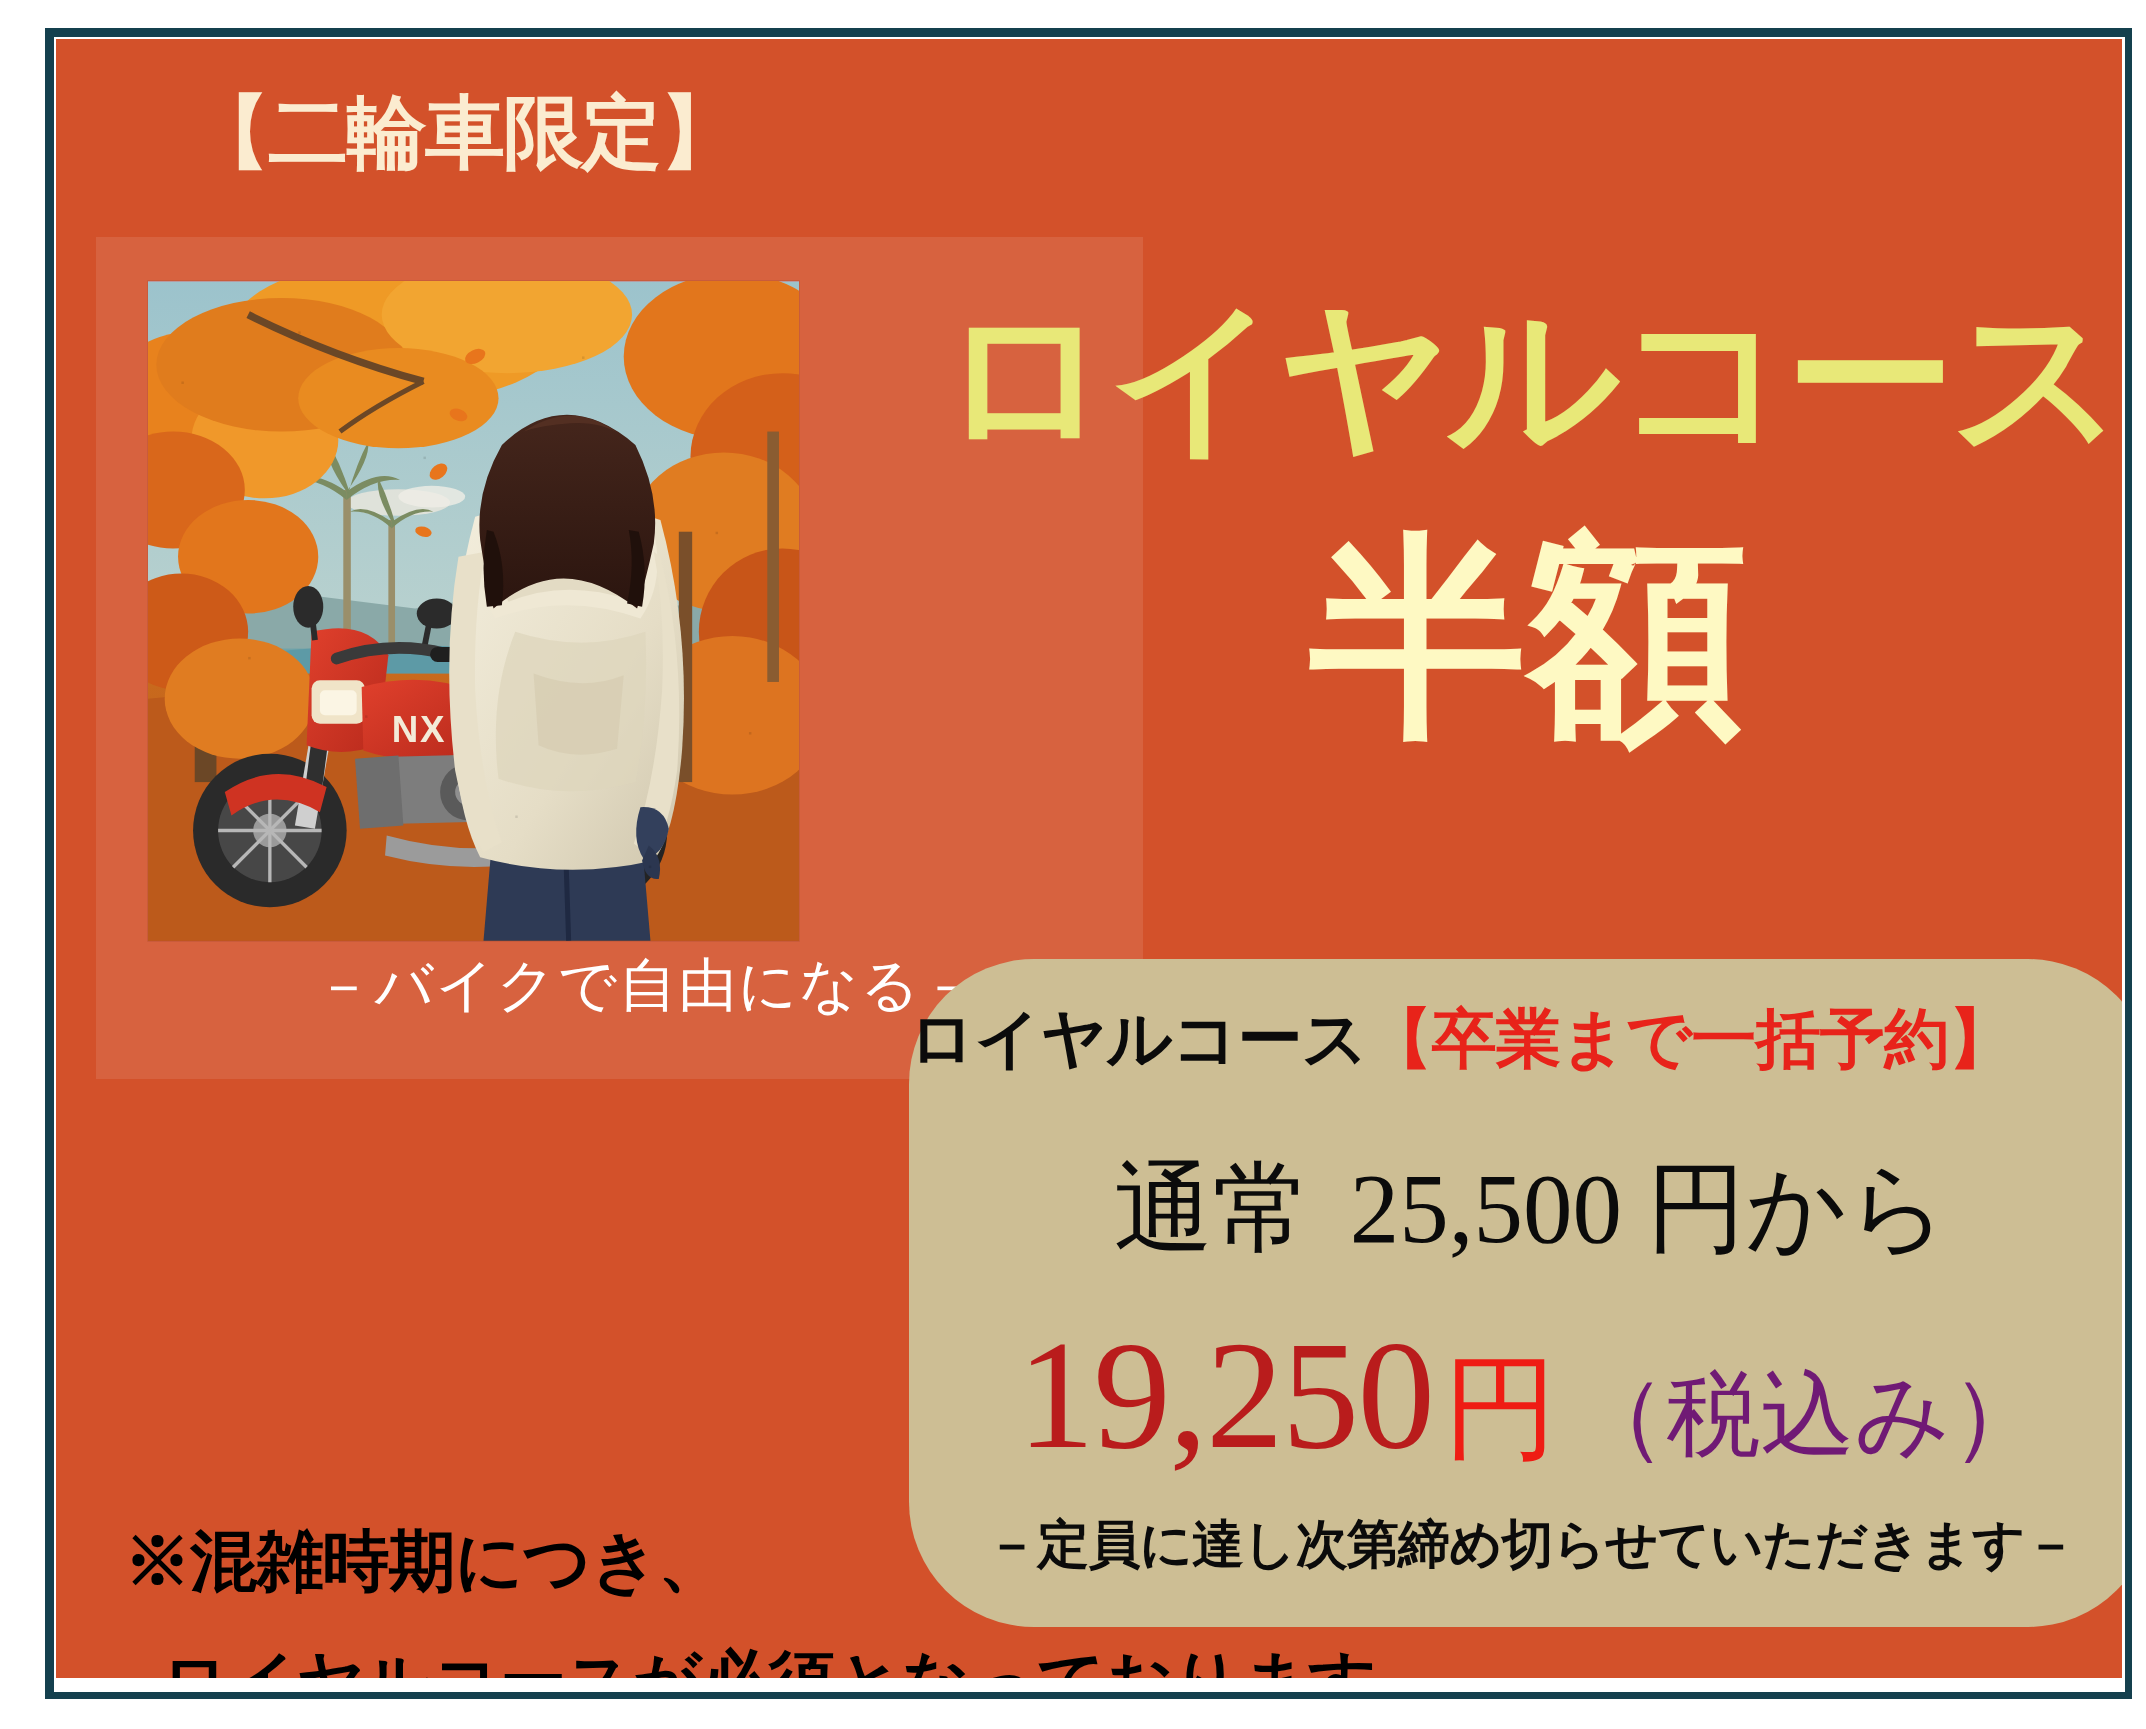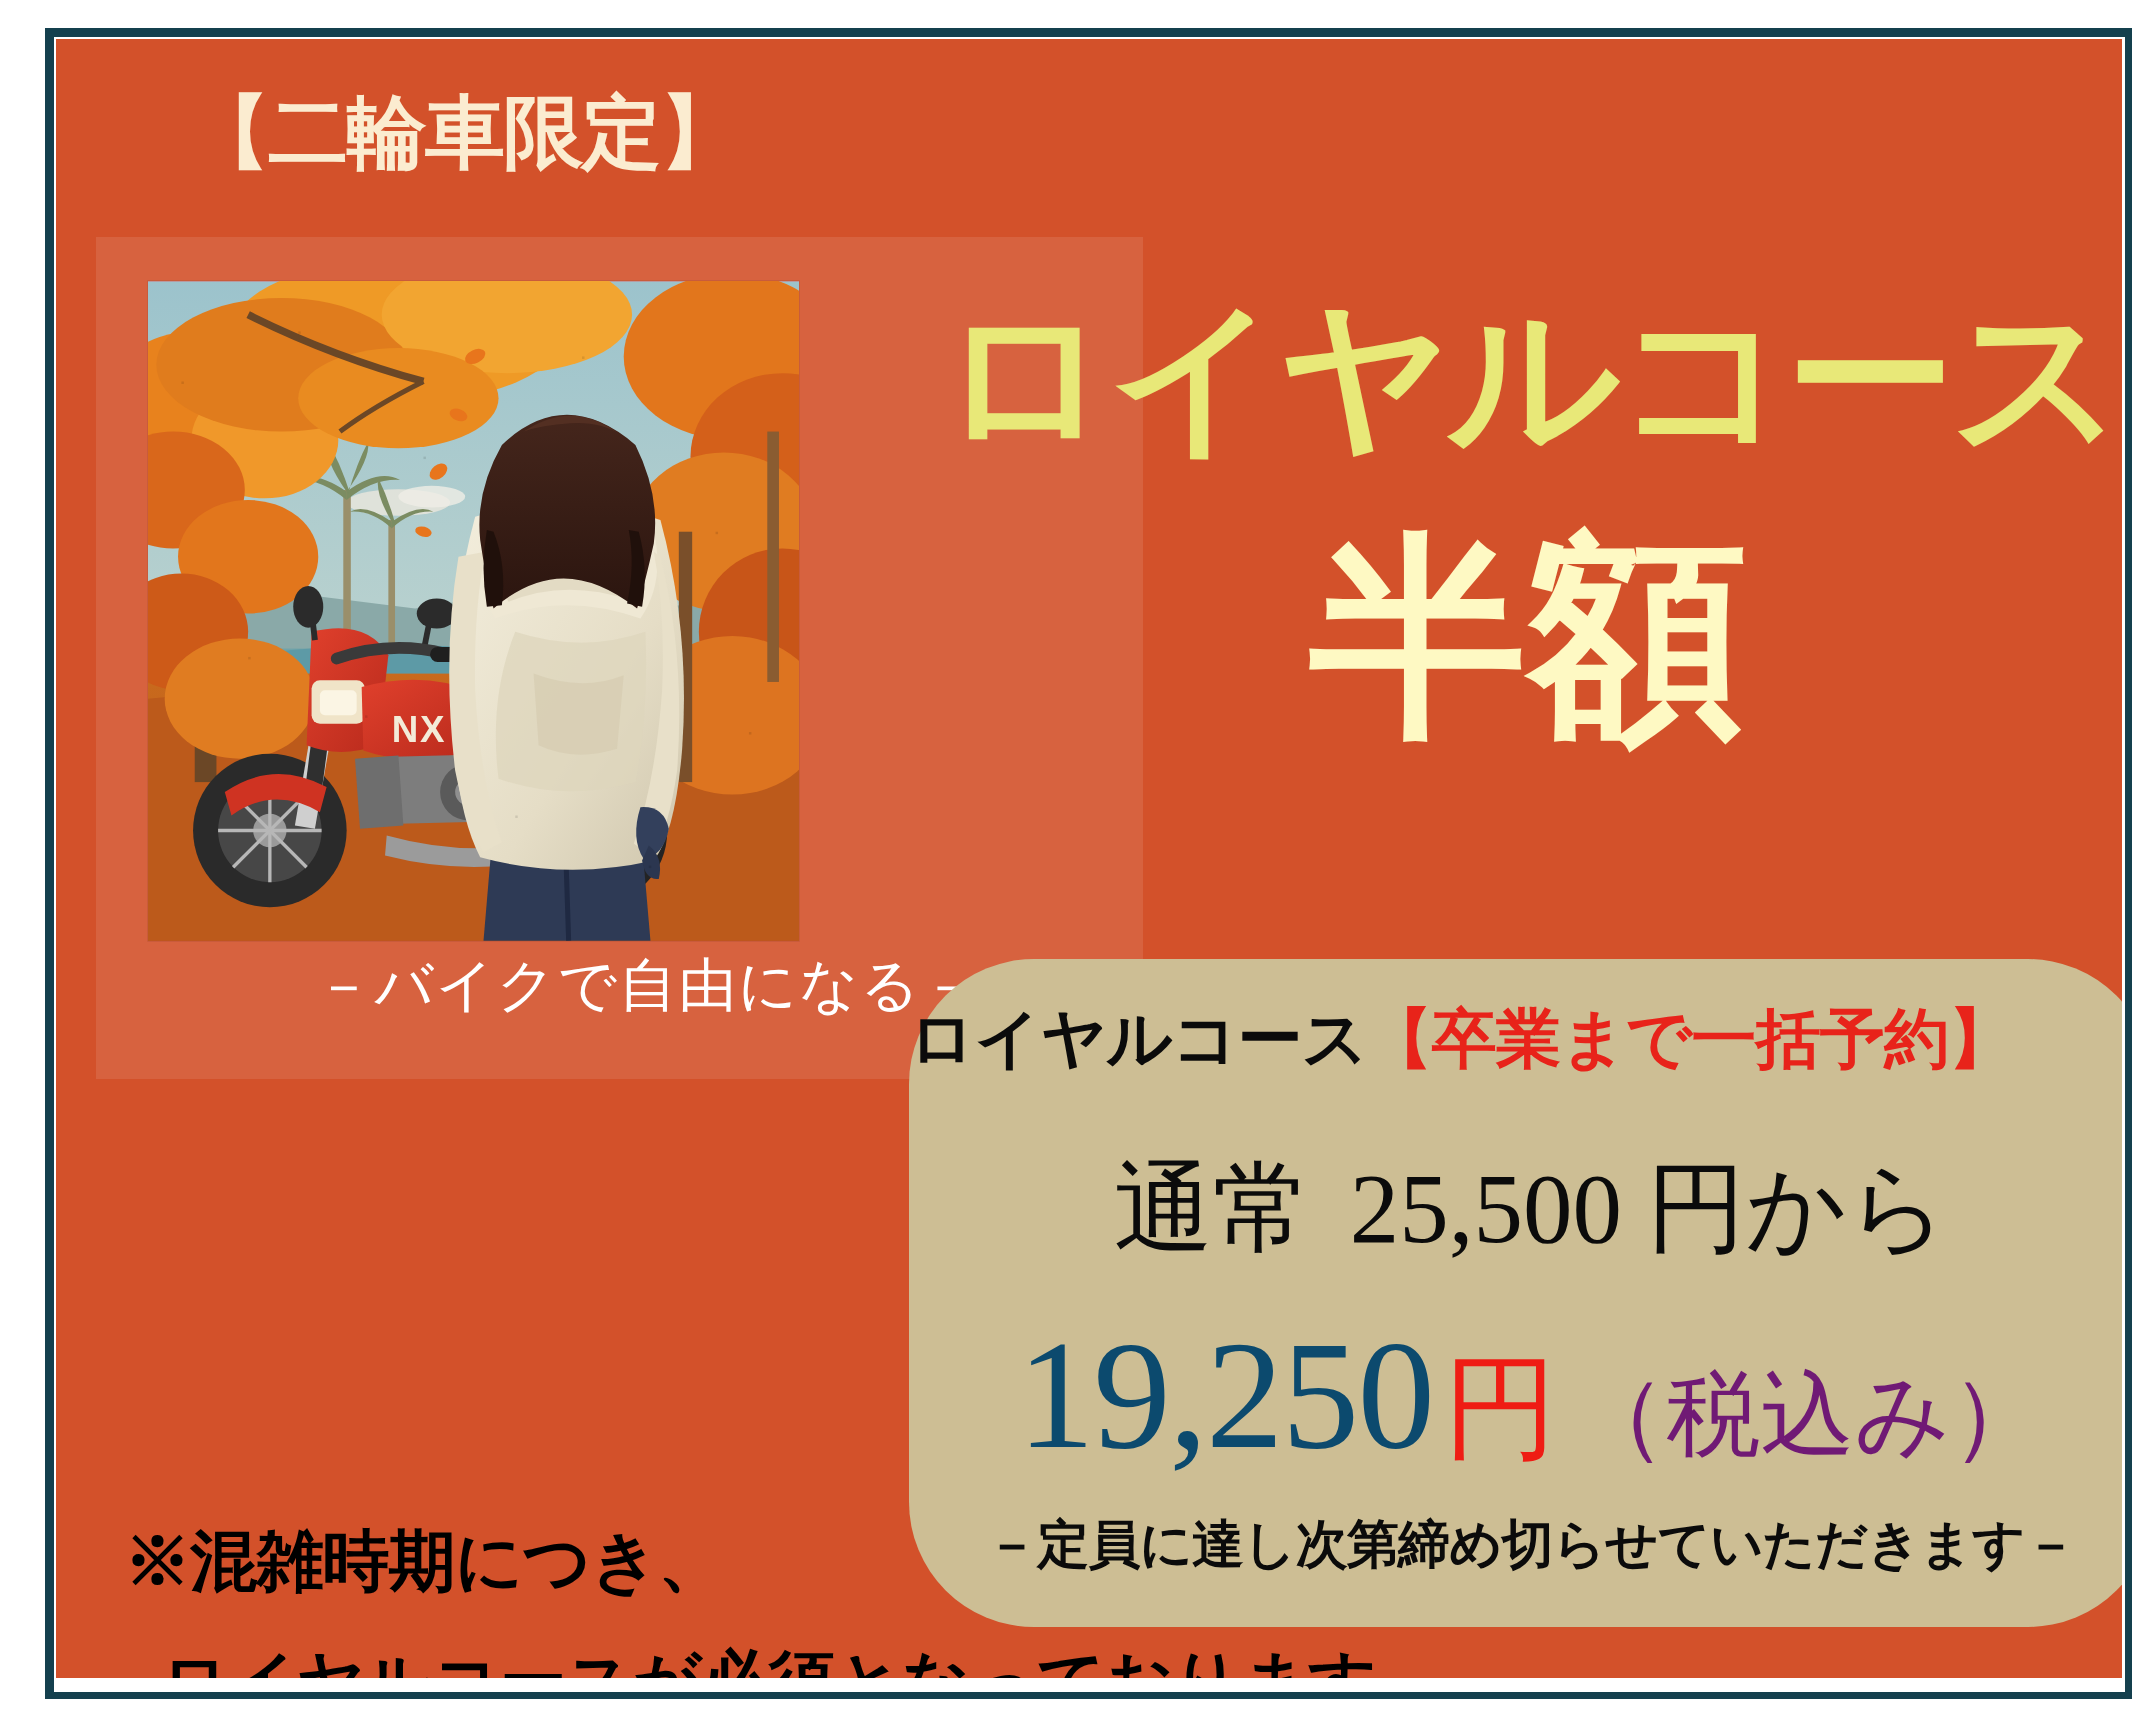--- a/index.html
+++ b/index.html
@@ -91,21 +91,21 @@
     position:absolute;left:0;top:200px;width:1244px;text-align:center;
     font-family:"Liberation Serif",serif;
     font-size:99px;line-height:1;color:#0b0b0b;white-space:nowrap;
   }
   .price-row-normal .gap{display:inline-block;width:38px;}
   .price-row-sale{
     position:absolute;left:0;top:359px;width:1244px;text-align:center;
     font-family:"Liberation Serif",serif;
     line-height:1;white-space:nowrap;color:#0b0b0b;
   }
-  .price-row-sale .amount{font-size:155px;color:#0c4a6e;letter-spacing:-1.7px;}
+  .price-row-sale .amount{font-size:155px;color:#b91c1c;letter-spacing:-1.7px;}
   .price-row-sale .yen{font-size:114px;color:#ef1c14;margin-left:10px;}
   .price-row-sale .tax{font-size:94px;color:#701a75;margin-left:15px;}
   .price-note{
     position:absolute;left:0;top:564px;width:1244px;text-align:center;
     font-family:Liberation Mono, monospace;
     font-weight:bold;font-size:52px;line-height:1;color:#0b0b0b;
     white-space:nowrap;letter-spacing:-0.8px;
   }
 
   

